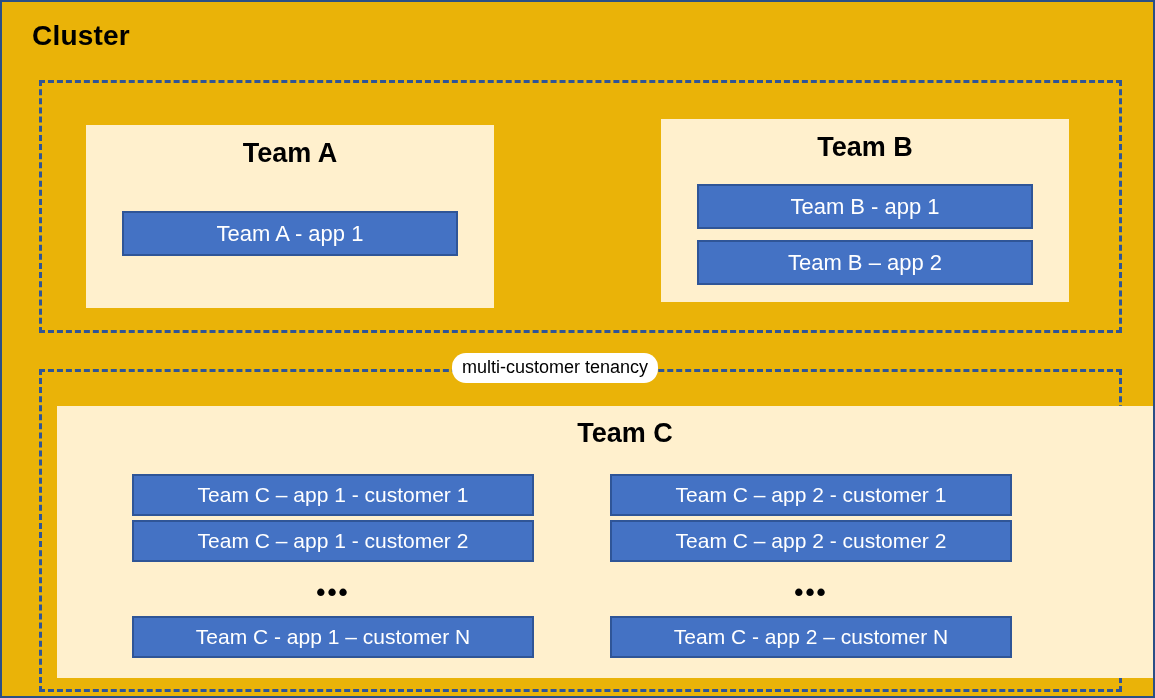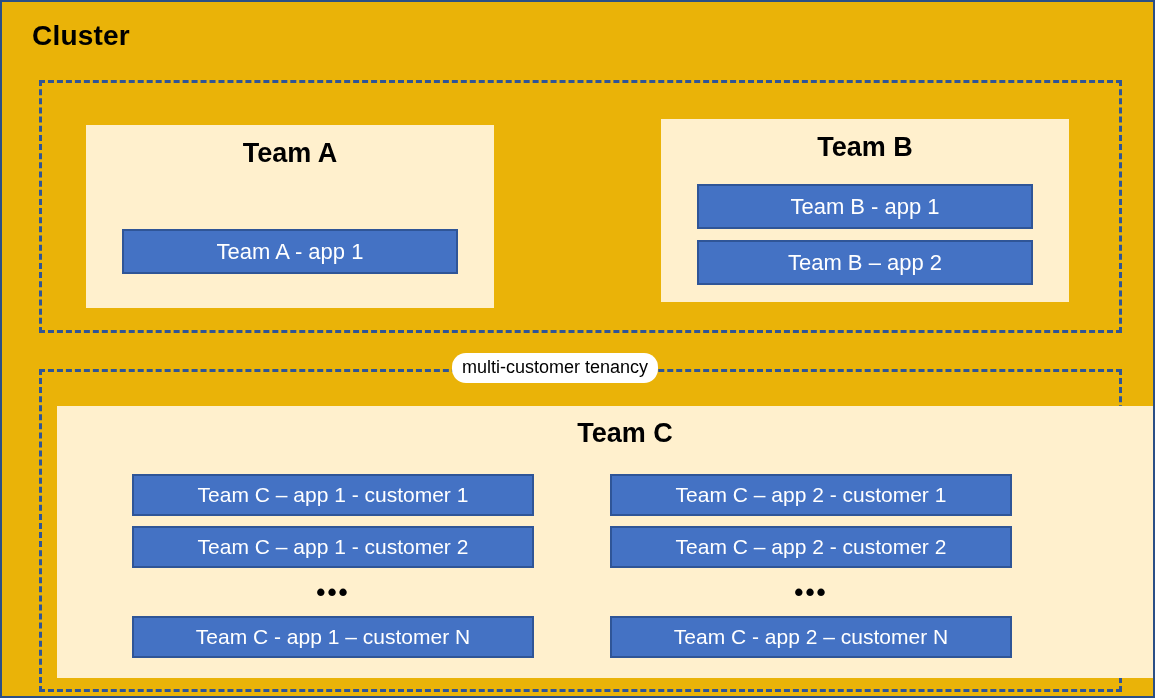--- a/index.html
+++ b/index.html
@@ -125,21 +125,21 @@
     display: flex;
     align-items: center;
     justify-content: center;
     text-align: center;
     white-space: nowrap;
   }
 
   
   #app-a-1 {
     left: 36px;
-    top: 104px;
+    top: 86px;
     width: 336px;
     height: 45px;
   }
 
   
   #app-b-1 {
     left: 36px;
     top: 65px;
     width: 336px;
     height: 45px;
@@ -154,21 +154,21 @@
   
   .app-c {
     width: 402px;
     height: 42px;
     font-size: 21px;
   }
   .col-left  { left: 75px; }
   .col-right { left: 553px; }
 
   .row-1 { top: 68px; }
-  .row-2 { top: 120px; }
+  .row-2 { top: 114px; }
   .row-n { top: 210px; }
 
   .ellipsis {
     position: absolute;
     width: 402px;
     top: 173px;
     text-align: center;
     font-size: 26px;
     font-weight: bold;
     color: #000000;

